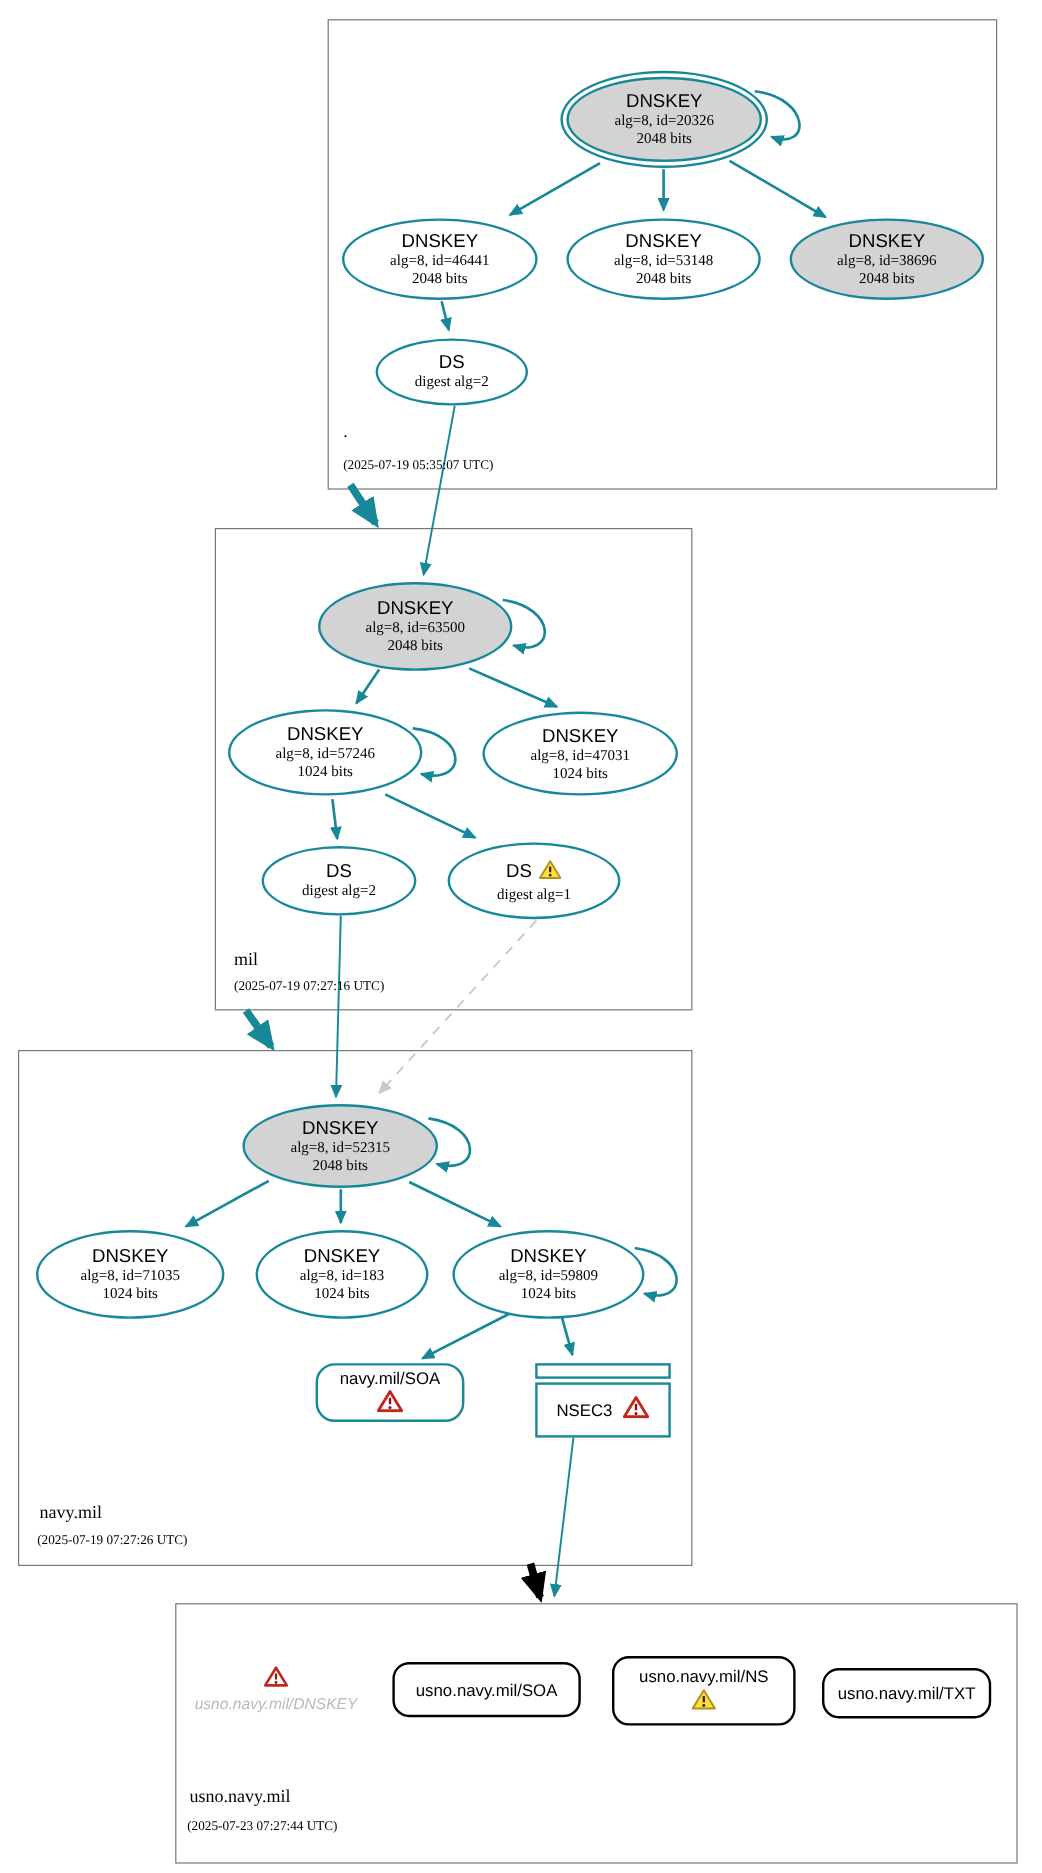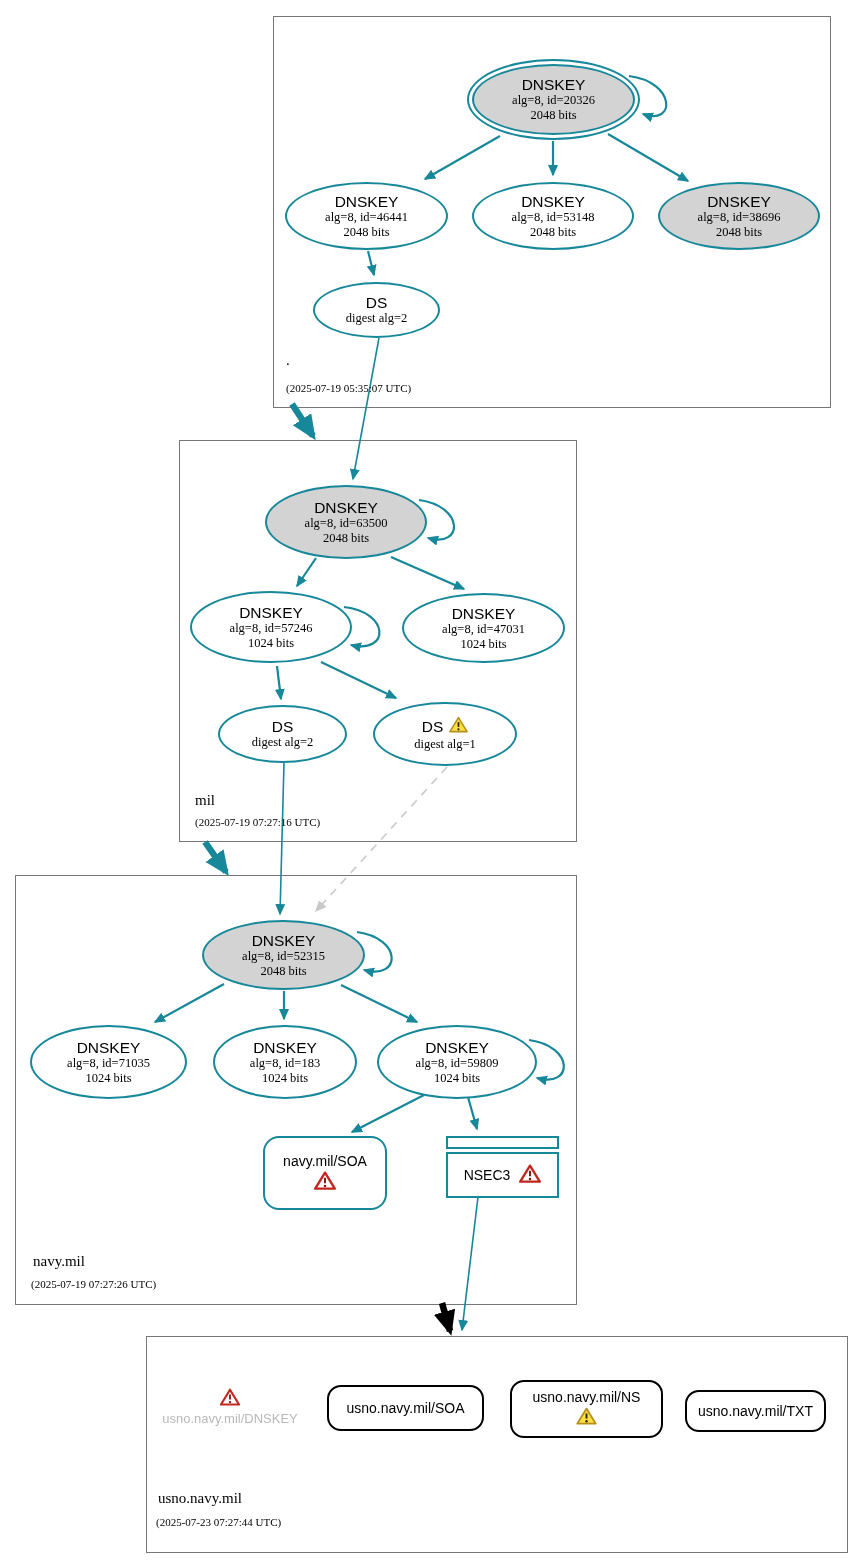--- a/index.html
+++ b/index.html
@@ -26,21 +26,21 @@
          justify-content:center;gap:2px;}
   .rrset-dark{position:absolute;border:2.2px solid #000;border-radius:14px;background:#fff;
          box-sizing:border-box;display:flex;flex-direction:column;align-items:center;
          justify-content:center;gap:2px;}
   .rr-label{font-size:14px;line-height:16px;color:#000;white-space:nowrap;}
   .nsec3{position:absolute;box-sizing:border-box;}
   .nsec3-top{height:13px;border:2.4px solid #17879a;background:#fff;box-sizing:border-box;}
   .nsec3-body{margin-top:3px;height:46px;border:2.4px solid #17879a;background:#fff;box-sizing:border-box;
               display:flex;align-items:center;justify-content:center;gap:9px;}
   .missing{position:absolute;display:flex;flex-direction:column;align-items:center;gap:1px;}
-  .missing-label{font-size:13px;color:#b9b9b9;white-space:nowrap;}
+  .missing-label{font-style:italic;font-size:13px;color:#b9b9b9;white-space:nowrap;}
   .icon{display:inline-block;flex:0 0 auto;}
 </style>
 </head>
 <body>
 
 <div class="canvas">
 
   <div class="zone-box" style="left:273px;top:16px;width:558px;height:392px;"></div>
   <div class="zone-box" style="left:179px;top:440px;width:398px;height:402px;"></div>
   <div class="zone-box" style="left:15px;top:875px;width:562px;height:430px;"></div>
@@ -185,21 +185,21 @@
     <div class="n-sub">alg=8, id=183</div>
     <div class="n-sub">1024 bits</div>
   </div>
 
   <div class="ellipse" style="left:377px;top:1025px;width:160px;height:74px;">
     <div class="n-title">DNSKEY</div>
     <div class="n-sub">alg=8, id=59809</div>
     <div class="n-sub">1024 bits</div>
   </div>
 
-  <div class="rrset" style="left:263px;top:1136px;width:124px;height:74px;">
+  <div class="rrset" style="left:263px;top:1136px;width:124px;height:49px;">
     <div class="rr-label">navy.mil/SOA</div>
     <span class="icon">
       <svg width="22" height="19" viewBox="0 0 24 21">
         <path d="M12 1.8 L22.8 19.5 L1.2 19.5 Z" fill="#fff" stroke="#c2271f" stroke-width="2.6" stroke-linejoin="round"></path>
         <path d="M12 7.5 L12 13.5" stroke="#8f1410" stroke-width="2.2"></path>
         <circle cx="12" cy="16.6" r="1.4" fill="#8f1410"></circle>
       </svg>
     </span>
   </div>
 

